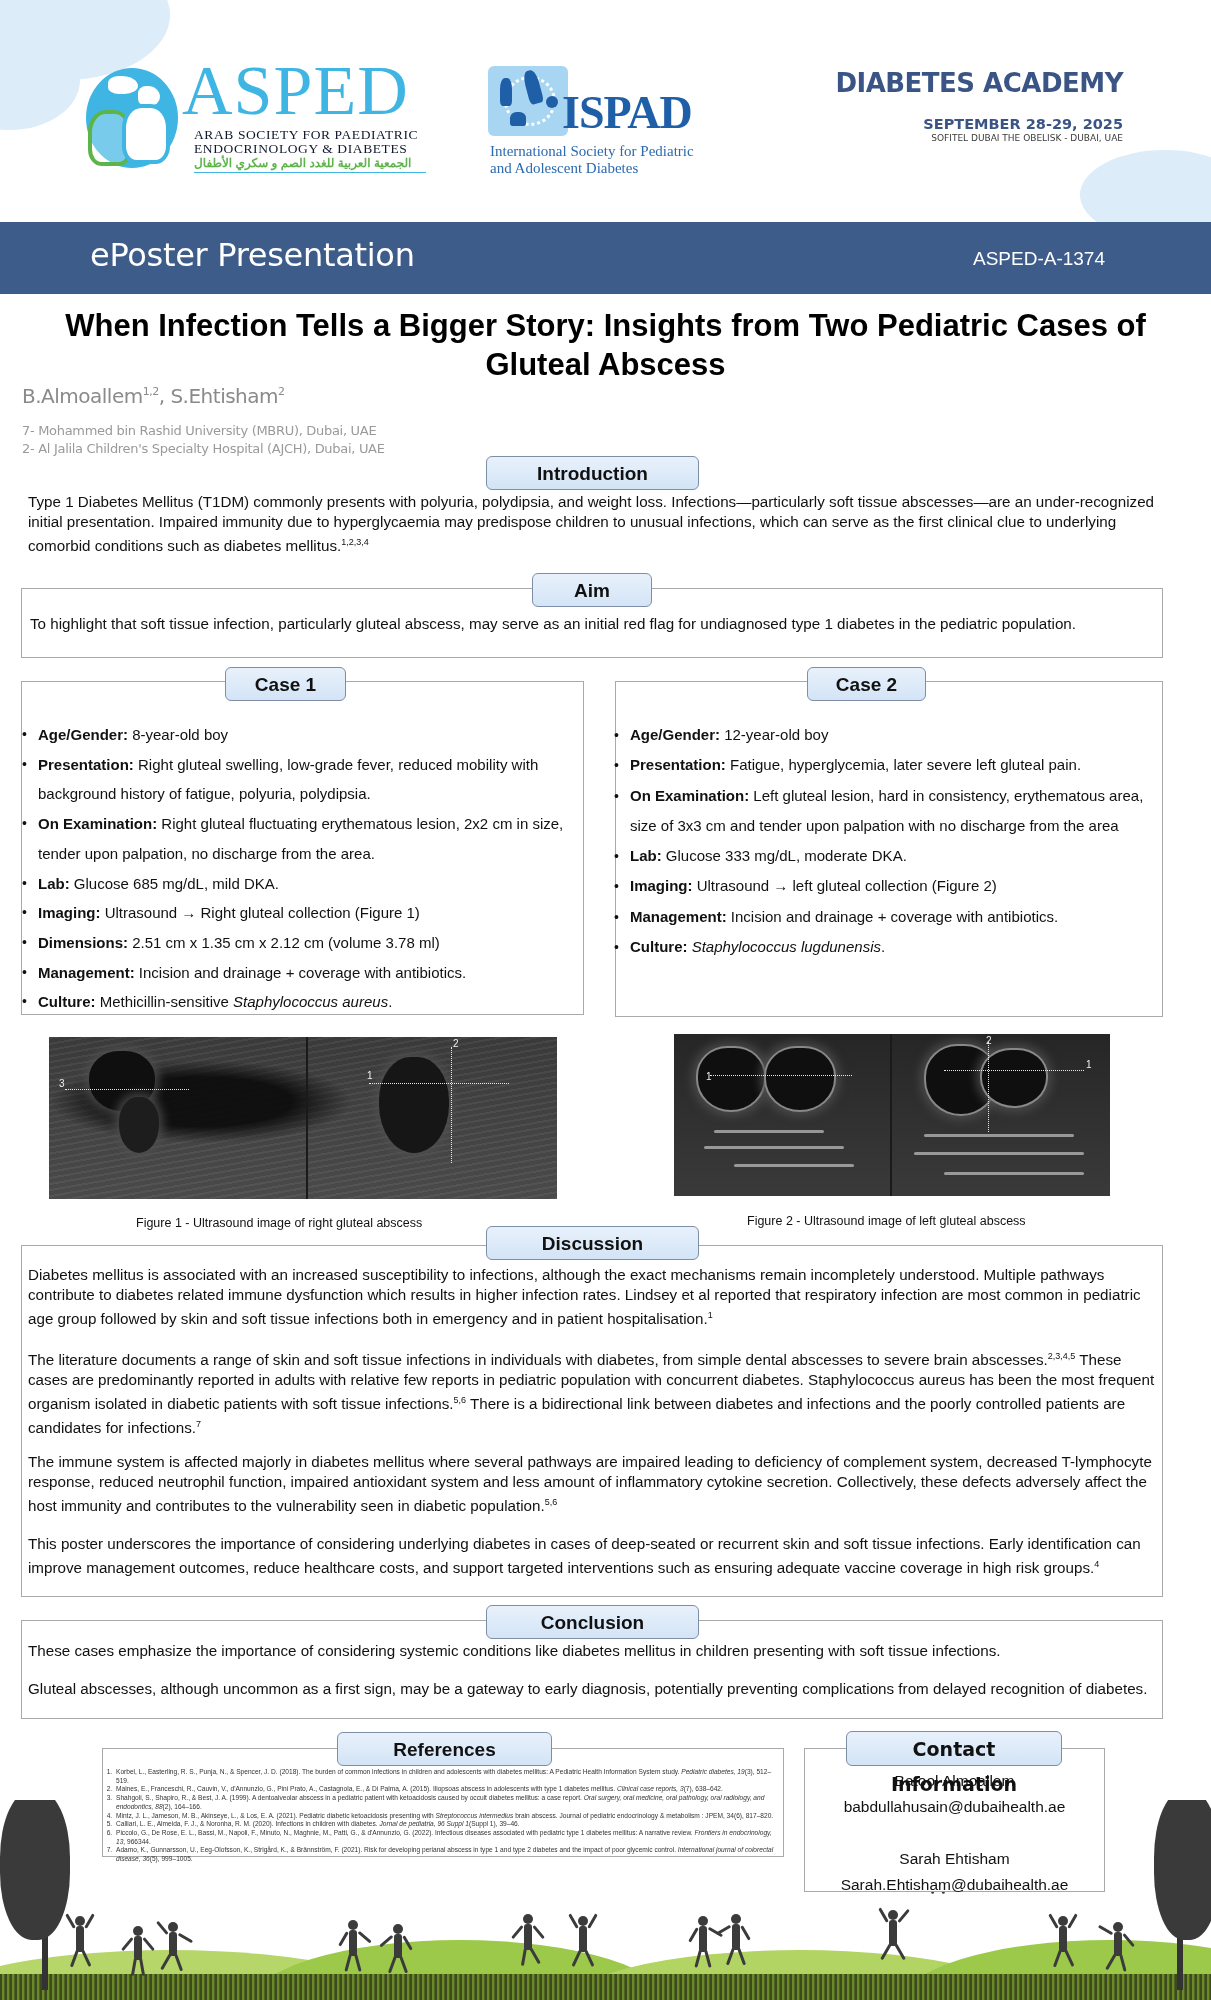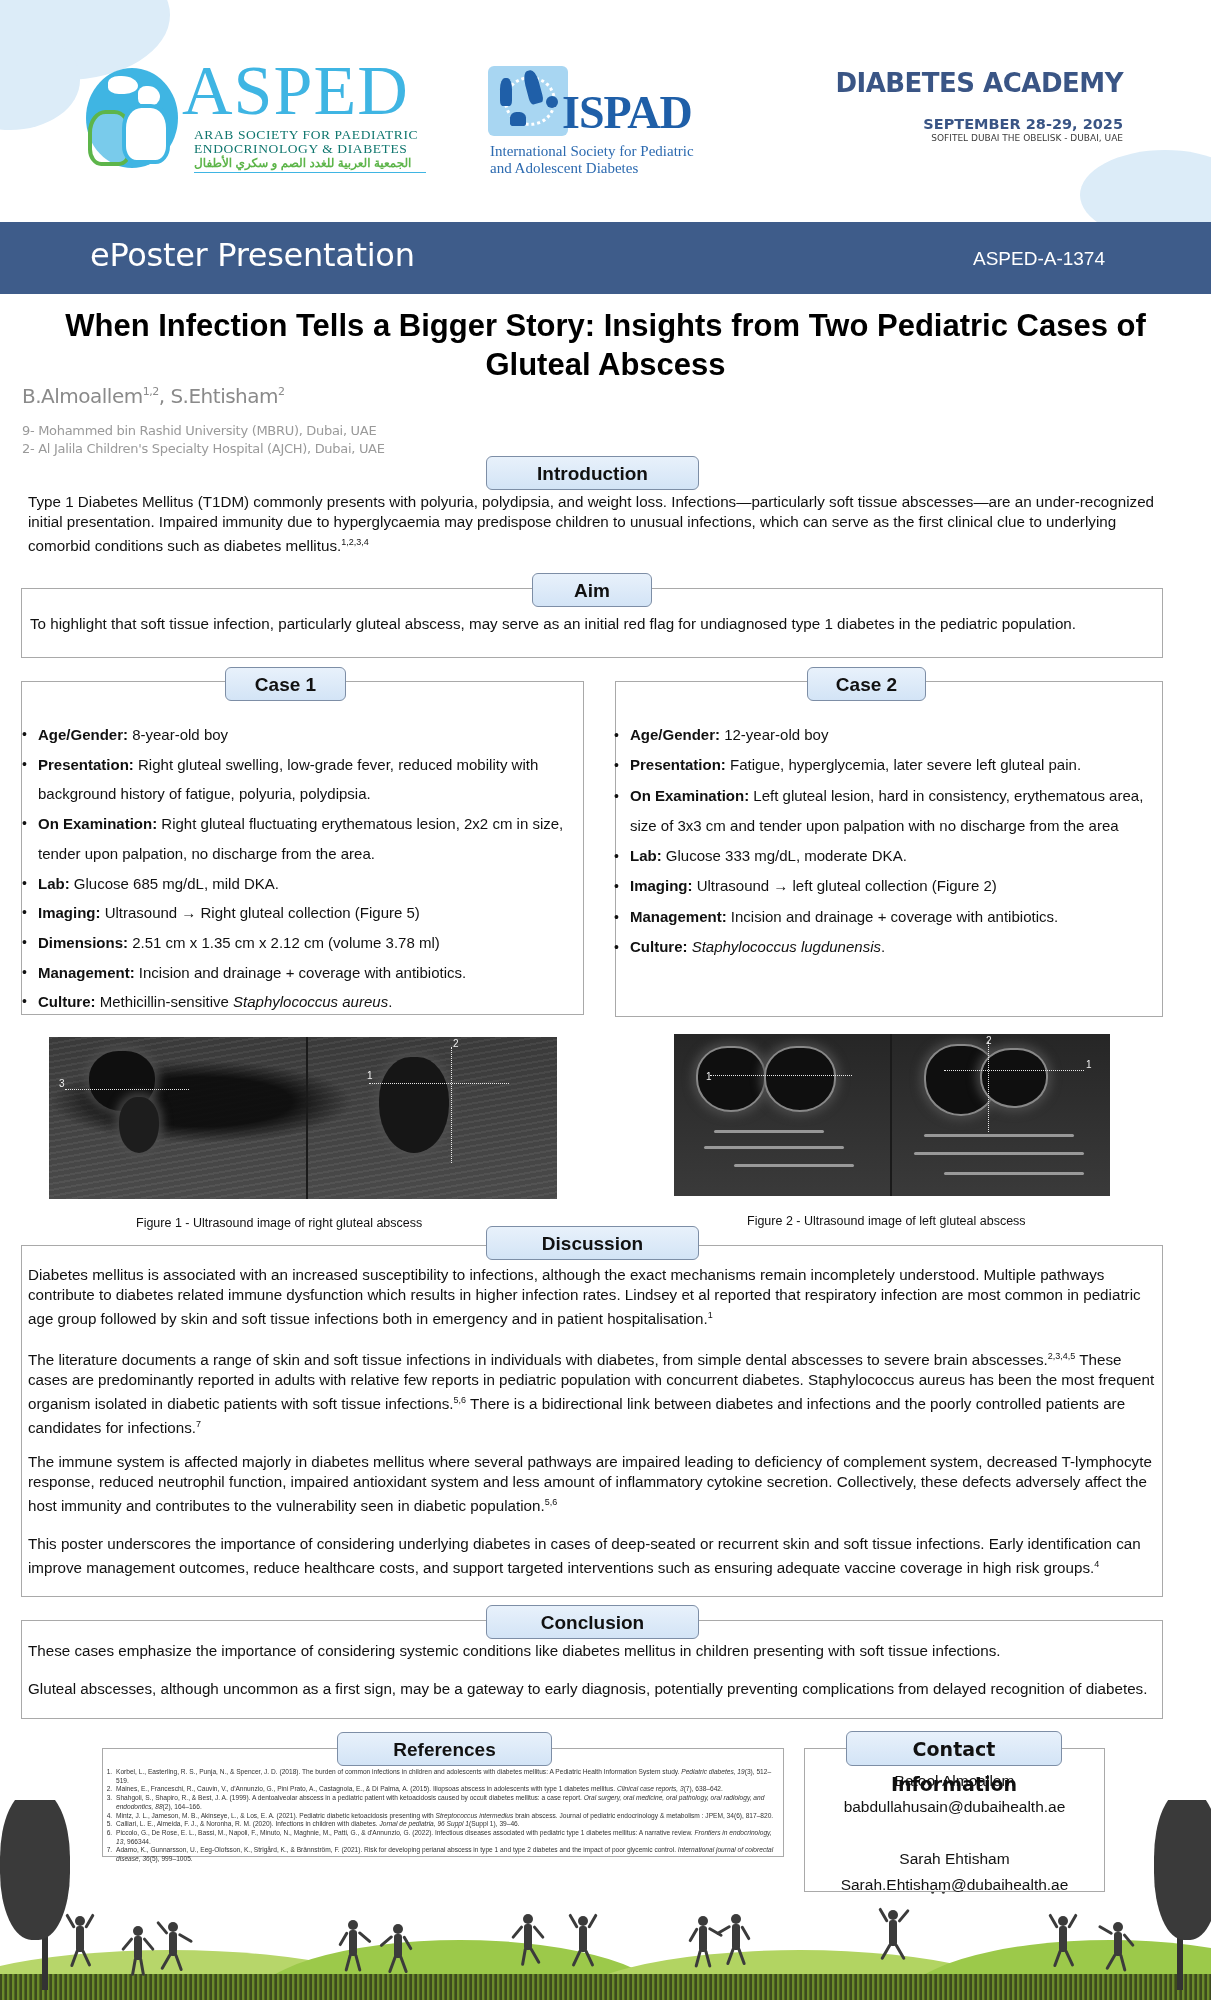--- a/index.html
+++ b/index.html
@@ -8,21 +8,21 @@
 
   
   .header { position: absolute; left: 0; top: 0; width: 1211px; height: 222px; background: #fff; overflow: hidden; }
   .cloud { position: absolute; background: #dcecf8; border-radius: 50%; }
   .asped-logo { position: absolute; left: 86px; top: 62px; width: 340px; height: 120px; }
   .asped-globe { position: absolute; left: 0; top: 6px; width: 92px; height: 100px; border-radius: 50%; background: #3fb5e3; }
   .asped-globe .land { position: absolute; background: #fff; border-radius: 40% 60% 50% 40%; }
   .asped-globe .kid1 { position: absolute; left: 2px; top: 42px; width: 44px; height: 56px; border: 4px solid #5db54a; border-radius: 40% 40% 30% 30%; background: rgba(255,255,255,0.3); }
   .asped-globe .kid2 { position: absolute; left: 36px; top: 36px; width: 48px; height: 60px; border: 4px solid #3fb5e3; border-radius: 40% 40% 30% 30%; background: #fff; }
   .asped-word { position: absolute; left: 96px; top: -6px; font-family: "Liberation Serif", serif; font-size: 70px; color: #3fb5e3; letter-spacing: 1px; line-height: 1; }
-  .asped-sub { position: absolute; left: 108px; top: 66px; font-family: "Liberation Serif", serif; font-size: 13.5px; color: #0f766e; line-height: 14px; letter-spacing: 0.6px; white-space: nowrap; }
+  .asped-sub { position: absolute; left: 108px; top: 66px; font-family: "Liberation Serif", serif; font-size: 13.5px; color: #0f172a; line-height: 14px; letter-spacing: 0.6px; white-space: nowrap; }
   .asped-arabic { position: absolute; left: 108px; top: 94px; font-size: 12px; color: #5db54a; font-weight: bold; white-space: nowrap; }
   .asped-rule { position: absolute; left: 108px; top: 110px; width: 232px; height: 1px; background: #3fb5e3; }
 
   .ispad-logo { position: absolute; left: 488px; top: 60px; width: 250px; height: 120px; }
   .ispad-badge { position: absolute; left: 0; top: 6px; width: 80px; height: 70px; background: #a8d6f2; border-radius: 6px; overflow: hidden; }
   .ispad-badge .ring { position: absolute; left: 16px; top: 10px; width: 52px; height: 50px; border: 3px dotted #fff; border-radius: 50%; }
   .ispad-badge .fig { position: absolute; background: #1f5fa8; border-radius: 40% 40% 20% 20%; }
   .ispad-word { position: absolute; left: 74px; top: 30px; font-family: "Liberation Serif", serif; font-weight: bold; font-size: 46px; color: #1f5fa8; line-height: 1; letter-spacing: -1px; }
   .ispad-sub { position: absolute; left: 2px; top: 83px; font-family: "Liberation Serif", serif; font-size: 15px; color: #2c6ab0; line-height: 17px; white-space: nowrap; }
 
@@ -265,39 +265,39 @@
     </div>
 </div>
 
 <div class="content-layer">
 
 <div class="title">When Infection Tells a Bigger Story: Insights from Two Pediatric Cases of Gluteal Abscess</div>
 <div class="authors">
   <span>B.Almoallem</span><sup>1,2</sup>, <span>S.Ehtisham</span><sup>2</sup>
 </div>
 <div class="affils">
-  <div>9- Mohammed bin Rashid University (MBRU), Dubai, UAE</div>
+  <div>7- Mohammed bin Rashid University (MBRU), Dubai, UAE</div>
   <div>2- Al Jalila Children's Specialty Hospital (AJCH), Dubai, UAE</div>
 </div>
 
 <div class="pill" style="left:486px; top:456px; width:213px; height:34px; font-size:19px; line-height:34px;">Introduction</div>
 <div class="para" style="left:28px; top:492px; width:1140px;"><span>Type 1 Diabetes Mellitus (T1DM) commonly presents with polyuria, polydipsia, and weight loss. Infections—particularly soft tissue abscesses—are an under-recognized initial presentation. Impaired immunity due to hyperglycaemia may predispose children to unusual infections, which can serve as the first clinical clue to underlying comorbid conditions such as diabetes mellitus.</span><sup>1,2,3,4</sup></div>
 
 <div class="box" style="left:21px; top:588px; width:1142px; height:70px;"></div>
 <div class="pill" style="left:532px; top:573px; width:120px; height:34px; font-size:19px; line-height:34px;">Aim</div>
 <div class="para" style="left:30px; top:614px; width:1120px;">To highlight that soft tissue infection, particularly gluteal abscess, may serve as an initial red flag for undiagnosed type 1 diabetes in the pediatric population.</div>
 
 <div class="box" style="left:21px; top:681px; width:563px; height:334px;"></div>
 <div class="pill" style="left:225px; top:667px; width:121px; height:34px; font-size:19px; line-height:34px;">Case 1</div>
 <ul class="case-list" style="left:22px; top:720px; width:556px; line-height:29.7px;">
   <li><b>Age/Gender:</b><span> 8-year-old boy</span></li>
   <li><b>Presentation:</b><span> Right gluteal swelling, low-grade fever, reduced mobility with background history of fatigue, polyuria, polydipsia.</span></li>
   <li><b>On Examination:</b><span> Right gluteal fluctuating erythematous lesion, 2x2 cm in size, tender upon palpation, no discharge from the area.</span></li>
   <li><b>Lab:</b><span> Glucose 685 mg/dL, mild DKA.</span></li>
-  <li><b>Imaging:</b><span> Ultrasound →  Right gluteal collection (Figure 5)</span></li>
+  <li><b>Imaging:</b><span> Ultrasound →  Right gluteal collection (Figure 1)</span></li>
   <li><b>Dimensions:</b><span> 2.51 cm x 1.35 cm x 2.12 cm (volume 3.78 ml)</span></li>
   <li><b>Management:</b><span> Incision and drainage + coverage with antibiotics.</span></li>
   <li><b>Culture:</b><span> Methicillin-sensitive </span><i>Staphylococcus aureus</i><span>.</span></li>
 </ul>
 
 <div class="box" style="left:615px; top:681px; width:548px; height:336px;"></div>
 <div class="pill" style="left:807px; top:667px; width:119px; height:34px; font-size:19px; line-height:34px;">Case 2</div>
 <ul class="case-list" style="left:614px; top:720px; width:546px; line-height:30.3px;">
   <li><b>Age/Gender:</b><span> 12-year-old boy</span></li>
   <li><b>Presentation:</b><span> Fatigue, hyperglycemia, later severe left gluteal pain.</span></li>

